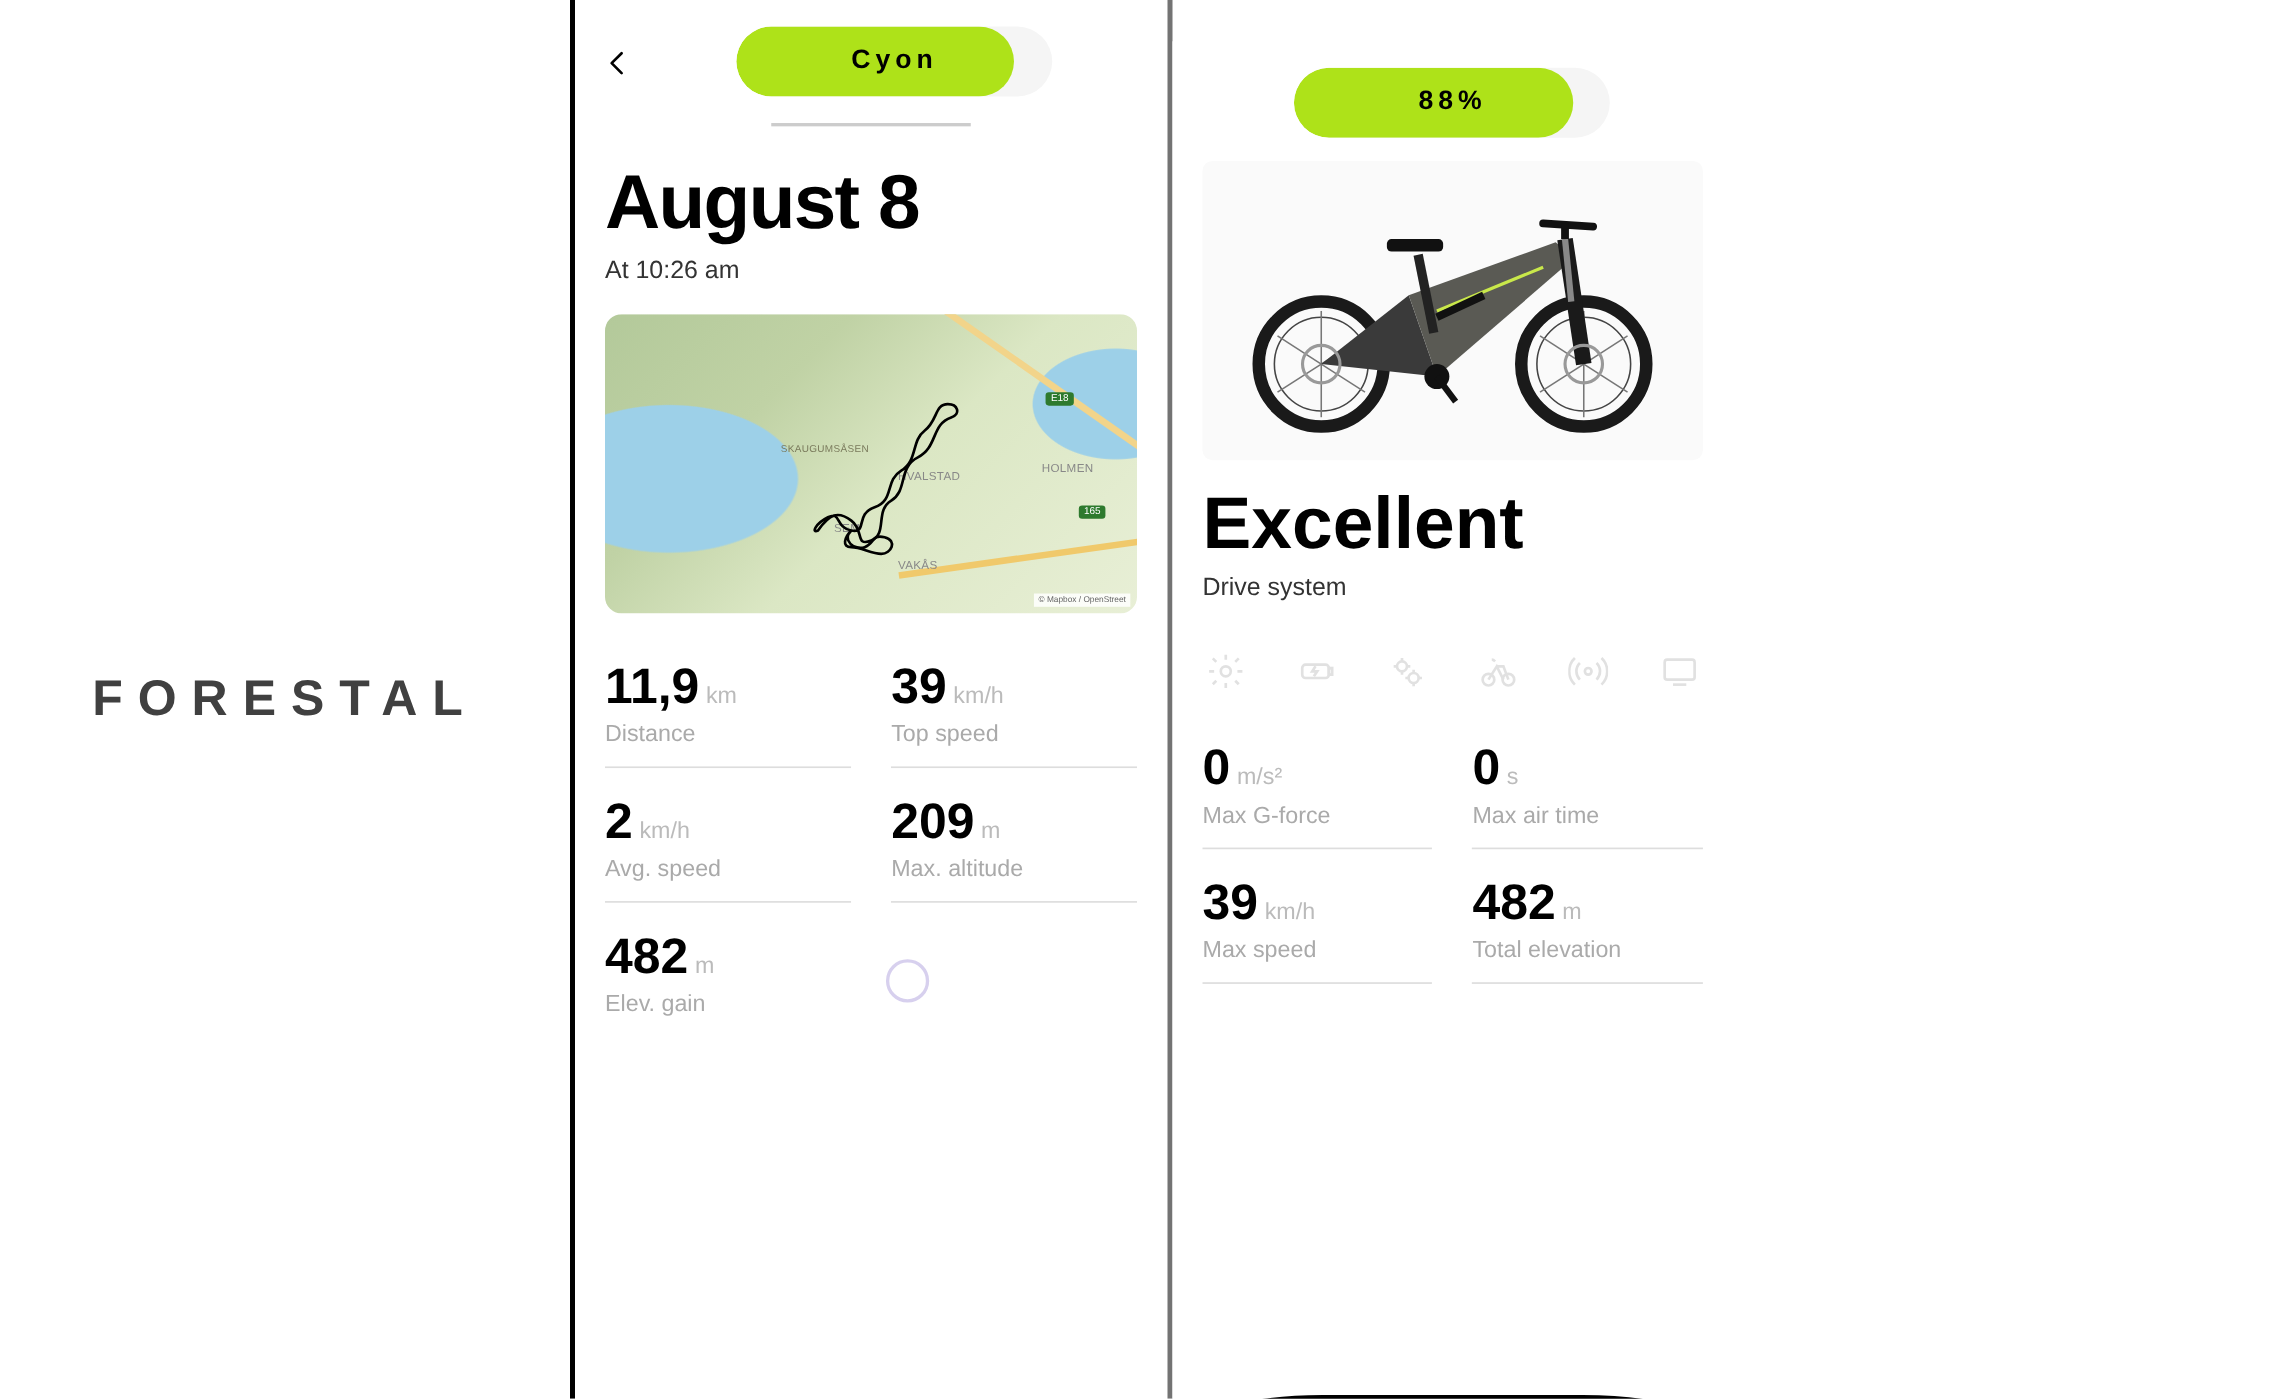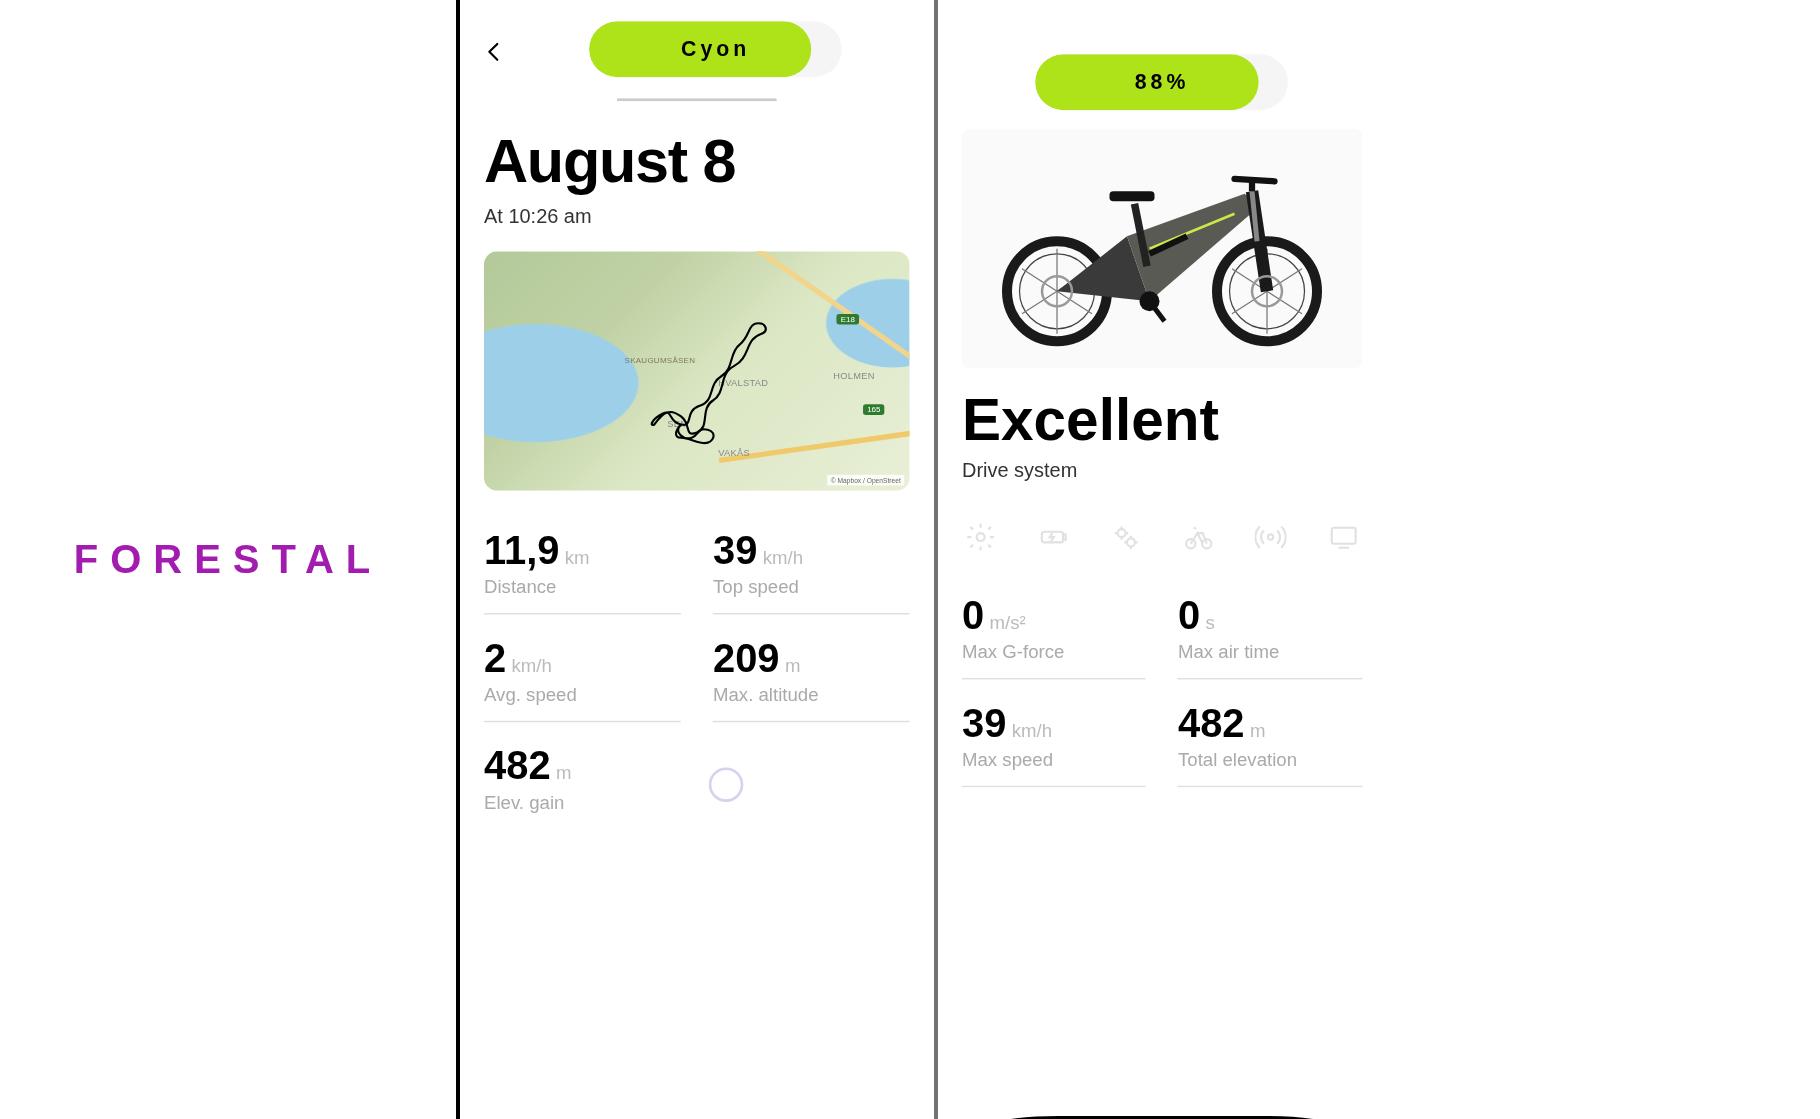--- a/index.html
+++ b/index.html
@@ -20,21 +20,21 @@
   width: 460px;
   display: flex;
   align-items: center;
   justify-content: center;
   border-right: 4px solid #000;
 }
 .logo-text {
   font-size: 40px;
   font-weight: 900;
   letter-spacing: 12px;
-  color: #a21caf;
+  color: #404040;
 }
 .panel-ride, .panel-status {
   background: #fff;
   padding: 0 24px;
   position: relative;
   border-right: 4px solid #737373;
 }
 .panel-ride { width: 478px; }
 .panel-status { width: 448px; border-right: none; margin-top: 33px; }
 

